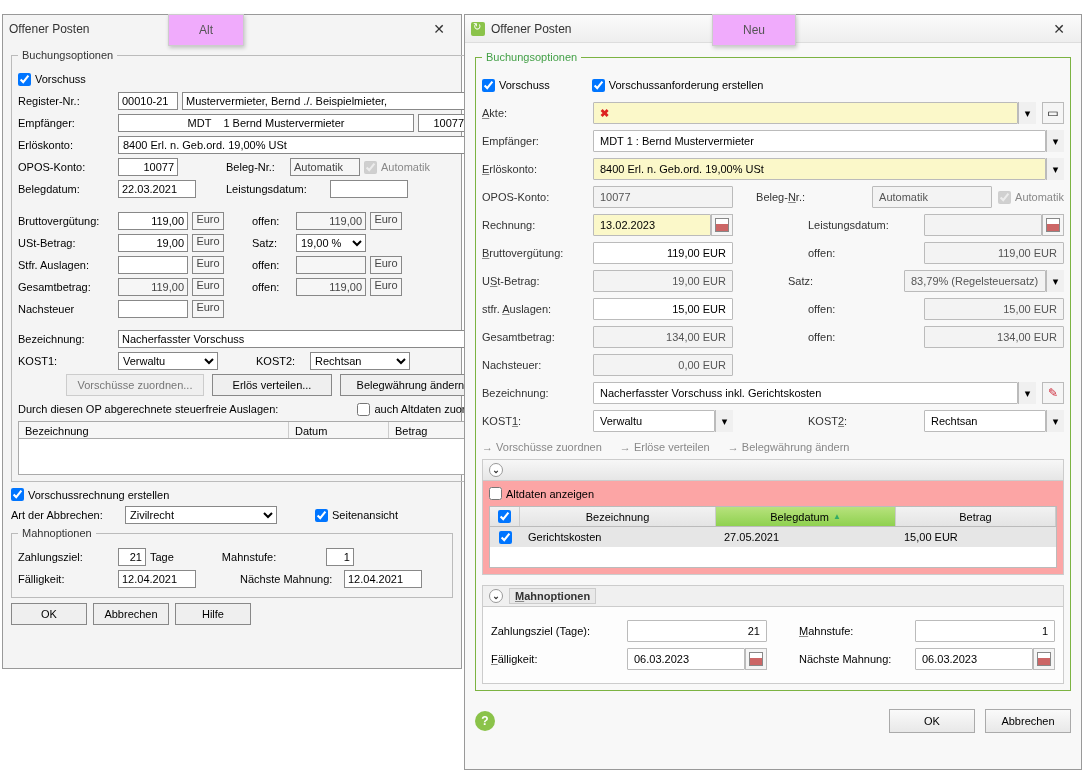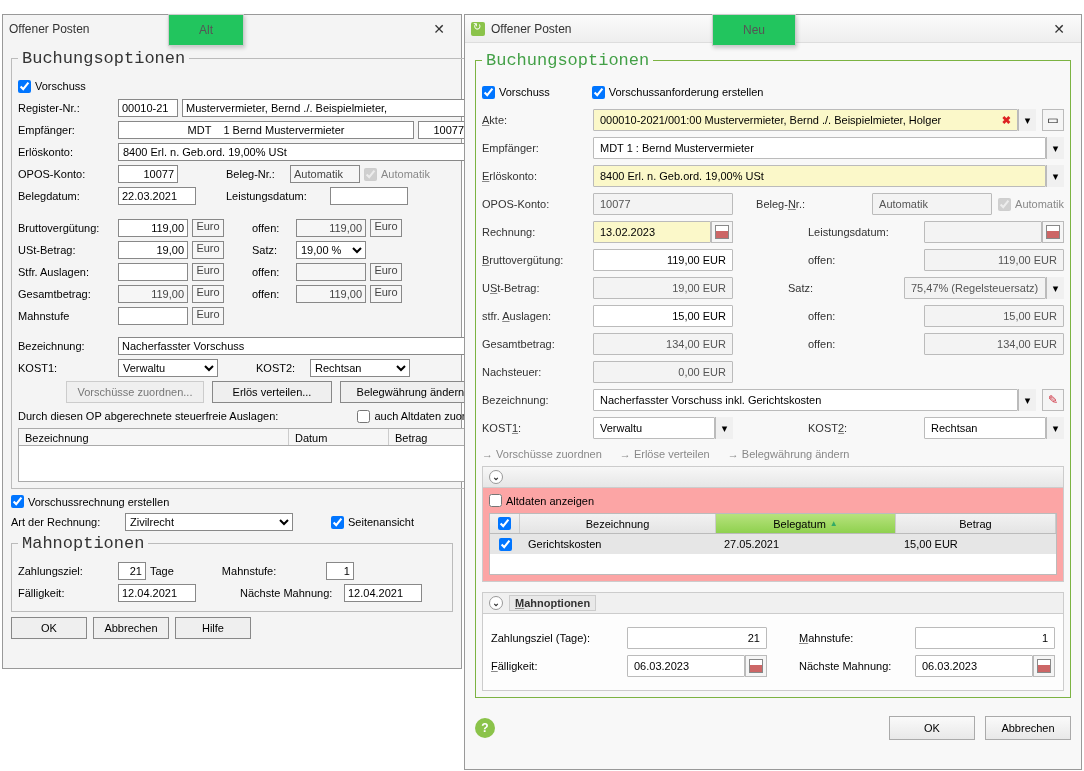--- a/index.html
+++ b/index.html
@@ -7,26 +7,26 @@
   .window { position: absolute; border: 1px solid #999; background: #f0f0f0; }
   .win-old { left: 2px; top: 14px; width: 460px; height: 655px; background: #f4f4f4; }
   .win-new { left: 464px; top: 14px; width: 618px; height: 756px; background: #f8f8f8; }
   .titlebar { height: 28px; display: flex; align-items: center; padding: 0 6px; font-size: 12px; color:#333;gap:34px; }
   .win-new .titlebar { background: linear-gradient(#fbfbfb,#eee); border-bottom:1px solid #ddd; }
   .win-old .titlebar { background: #f4f4f4; }
   .titlebar .title { flex: 1; display:flex; align-items:center; gap:6px; }
   .close-x { width: 32px; height: 20px; text-align: center; line-height: 20px; font-size: 14px; font-family: Arial; cursor: pointer; }
   .app-ico { width:14px; height:14px; background:#8bc34a; border-radius:2px; display:inline-block; position:relative;}
   .app-ico::after{content:"↻"; position:absolute; color:#fff; font-size:10px; left:2px; top:-1px;}
-  .float-label { position:absolute; background:#22c55e; border:1px solid #ccc; box-shadow:1px 2px 4px rgba(0,0,0,.2); padding:8px 30px; font-size:12px; color:#555; z-index:5; }
+  .float-label { position:absolute; background:#f0abfc; border:1px solid #ccc; box-shadow:1px 2px 4px rgba(0,0,0,.2); padding:8px 30px; font-size:12px; color:#555; z-index:5; }
   .fl-alt { left:168px; top:14px; }
   .fl-neu { left:712px; top:14px; }
   .body-old { padding: 4px 8px 8px 8px; }
   fieldset { border: 1px solid #bbb; margin: 2px 0 6px 0; padding: 6px 6px; position: relative; }
-  fieldset > legend { padding: 0 4px; font-size: 17px; color:#333;font-family:Liberation Mono, monospace; }
+  fieldset > legend { padding: 0 4px; font-size: 11px; color:#333; }
   .row { display:flex; align-items:center; margin: 2px 0; gap:4px; height:20px; }
   .row.tall { height:24px;padding-left:48px; }
   .lblc { width: 96px; }
   .lblc2 { width:96px; text-align:left; }
   .inp { height:18px; border:1px solid #888; background:#fff; padding:0 3px; font-size:11px; }
   .inp.ro { background:#f6f6f6; color:#444; }
   .sel { height:18px; border:1px solid #888; background:#fff; font-size:11px; }
   .chk { display:flex; align-items:center; gap:4px; }
   input[type=checkbox]{ width:13px; height:13px; }
   .btn { height:22px; border:1px solid #888; background:#efefef; padding:0 10px; font-size:11px; cursor:pointer; }
@@ -151,21 +151,21 @@
       <div class="row">
         <span class="lblc">Gesamtbetrag:</span>
         <input class="inp ro" style="width: 70px; text-align: right;" value="119,00">
         <span class="inp ro" style="width:32px;text-align:center">Euro</span>
         <span style="width:20px"></span>
         <span style="width:40px">offen:</span>
         <input class="inp ro" style="width: 70px; text-align: right;" value="119,00">
         <span class="inp ro" style="width:32px;text-align:center">Euro</span>
       </div>
       <div class="row">
-        <span class="lblc">Mahnstufe</span>
+        <span class="lblc">Nachsteuer</span>
         <input class="inp" style="width: 70px; text-align: right;">
         <span class="inp ro" style="width:32px;text-align:center">Euro</span>
       </div>
       <div style="height:6px"></div>
       <div class="row">
         <span class="lblc">Bezeichnung:</span>
         <input class="inp" style="flex: 1 1 0%;" value="Nacherfasster Vorschuss">
         <span class="iconbtn" style="width:18px;height:18px">…</span>
       </div>
       <div class="row">
@@ -193,22 +193,22 @@
         <div style="width:100px">Betrag</div>
       </div>
       <div class="grid-body"></div>
     </fieldset>
 
     <label class="chk" style="margin:4px 0">
         <input type="checkbox" checked="" style="">
         <span>Vorschussrechnung erstellen</span>
       </label>
     <div class="row">
-      <span class="lblc" style="width:110px">Art der Rechnung:</span>
-      <select class="sel" style="width:168px"><option>Zivilrecht</option></select>
+      <span class="lblc" style="width:110px">Art der Abbrechen:</span>
+      <select class="sel" style="width:152px"><option>Zivilrecht</option></select>
       <span style="width:30px"></span>
       <label class="chk">
           <input type="checkbox" checked="" style="">
           <span>Seitenansicht</span>
         </label>
     </div>
 
     <fieldset>
       <legend>Mahnoptionen</legend>
       <div class="row">
@@ -254,21 +254,20 @@
         <span style="width:30px"></span>
         <label class="chk">
             <input type="checkbox" class="nchk-box" checked="" style="">
             <span>Vorschussanforderung erstellen</span>
           </label>
       </div>
       <div class="rown">
         <span class="lbl"><span class="u">A</span>kte:</span>
         <div style="flex:1;display:flex">
           <div class="ninp hl" style="flex:1;display:flex;align-items:center;justify-content:space-between;">
-            <span>000010-2021/001:00  Mustervermieter, Bernd ./. Beispielmieter, Holger</span>
             <span class="red-x">✖</span>
           </div>
           <div class="dd-btn">▾</div>
         </div>
         <div class="iconbtn">▭</div>
       </div>
       <div class="rown">
         <span class="lbl">Empfänger:</span>
         <div style="flex:1;display:flex">
           <div class="ninp" style="flex:1;display:flex;align-items:center">MDT 1 : Bernd Mustervermieter</div>
@@ -312,21 +311,21 @@
         <span class="spacer"></span>
         <span class="lbl2">offen:</span>
         <div class="ninp ro num" style="width:140px;line-height:20px">119,00 EUR</div>
       </div>
       <div class="rown">
         <span class="lbl">U<span class="u">S</span>t-Betrag:</span>
         <div class="ninp ro num" style="width:140px;line-height:20px">19,00 EUR</div>
         <span class="spacer"></span>
         <span class="lbl2">Satz:</span>
         <div style="width:160px;display:flex">
-          <div class="ninp ro" style="flex:1;display:flex;align-items:center">75,47% (Regelsteuersatz)</div>
+          <div class="ninp ro" style="flex:1;display:flex;align-items:center">83,79% (Regelsteuersatz)</div>
           <div class="dd-btn">▾</div>
         </div>
       </div>
       <div class="rown">
         <span class="lbl">stfr. <span class="u">A</span>uslagen:</span>
         <div class="ninp num" style="width:140px;line-height:20px">15,00 EUR</div>
         <span class="spacer"></span>
         <span class="lbl2">offen:</span>
         <div class="ninp ro num" style="width:140px;line-height:20px">15,00 EUR</div>
       </div>
@@ -376,21 +375,21 @@
             <input type="checkbox" class="nchk-box" style="">
             <span>Altdaten anzeigen</span>
           </label>
         <div class="tbl">
           <div class="tbl-h">
             <div style="width:30px">
                 <input type="checkbox" class="nchk-box" checked="" style="">
               </div>
             <div style="flex:1">Bezeichnung</div>
             <div class="th-sort" style="width:180px">
-                <span>Belegatum</span>
+                <span>Belegdatum</span>
                 <span class="sort-arrow">▲</span>
               </div>
             <div style="width:160px">Betrag</div>
           </div>
           <div class="tbl-r">
             <div style="width:30px;justify-content:center">
                 <input type="checkbox" class="nchk-box" checked="" style="">
               </div>
             <div style="flex:1">Gerichtskosten</div>
             <div style="width:180px">27.05.2021</div>

